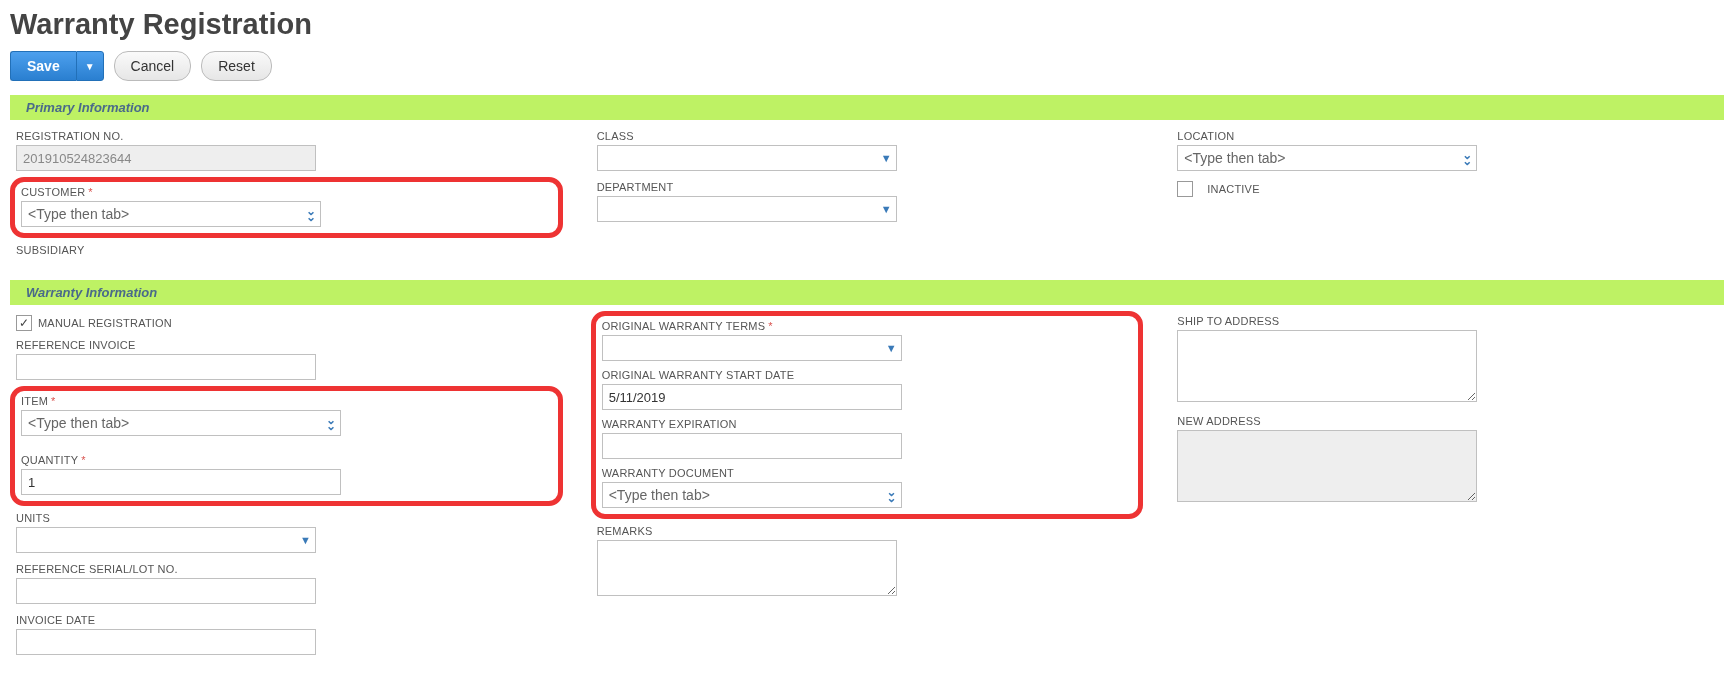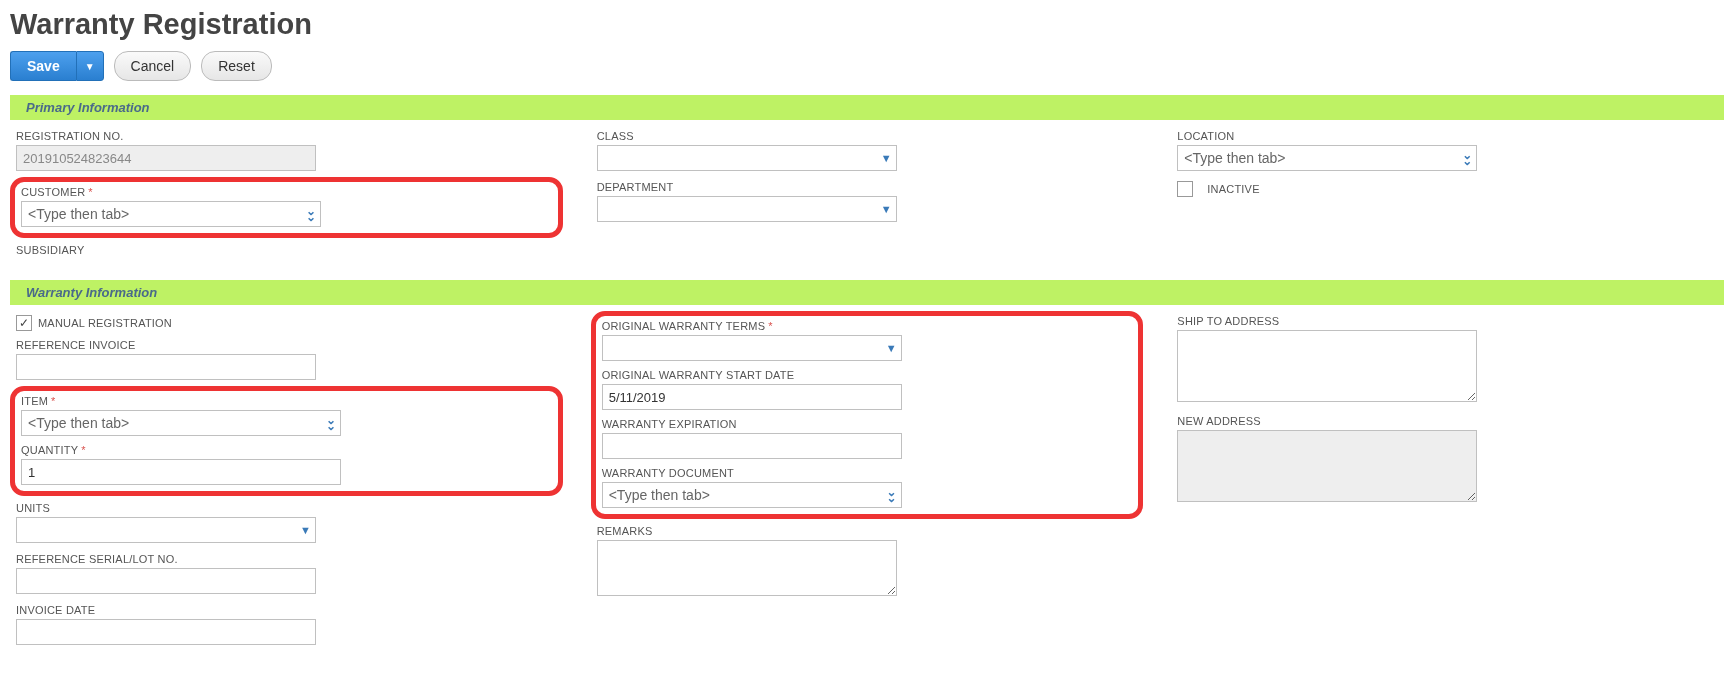--- a/index.html
+++ b/index.html
@@ -256,21 +256,21 @@
     <div class="checkbox-row">
       <span class="checkbox">✓</span>
       <span class="label" style="margin:0">MANUAL REGISTRATION</span>
     </div>
     <div class="field">
       <span class="label">REFERENCE INVOICE</span>
       <input class="txt-input" value="" style="">
     </div>
 
     <div class="highlight-box">
-      <div class="field" style="margin-bottom:8px">
+      <div class="field" style="margin-bottom:18px">
         <span class="label">
           <span>ITEM</span><span class="req">*</span>
         </span>
         <div class="select-input" style="width:320px">
           <span class="ph">&lt;Type then tab&gt;</span>
           <span class="dbl-chev">
               <span>⌄</span>
               <span>⌄</span>
             </span>
         </div>

